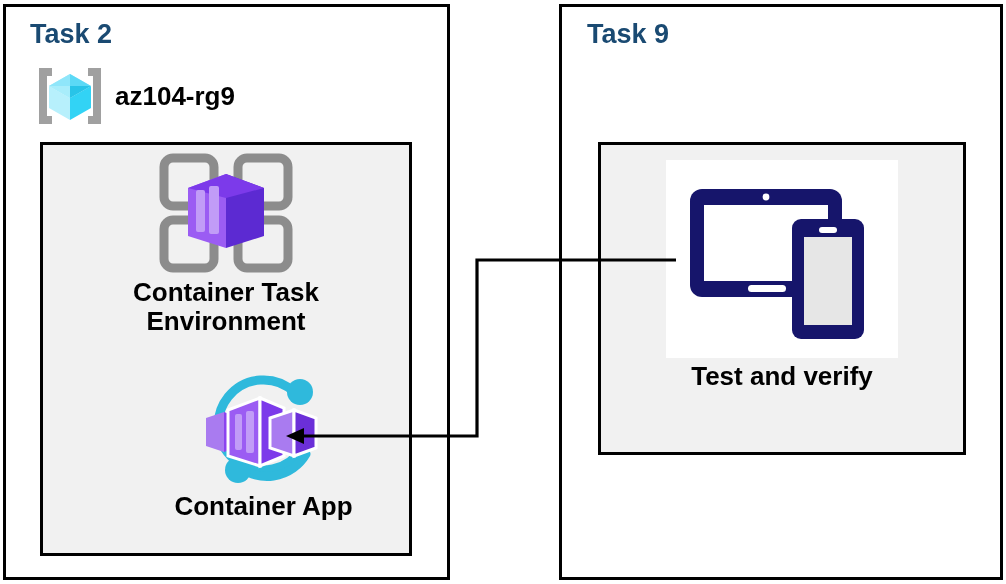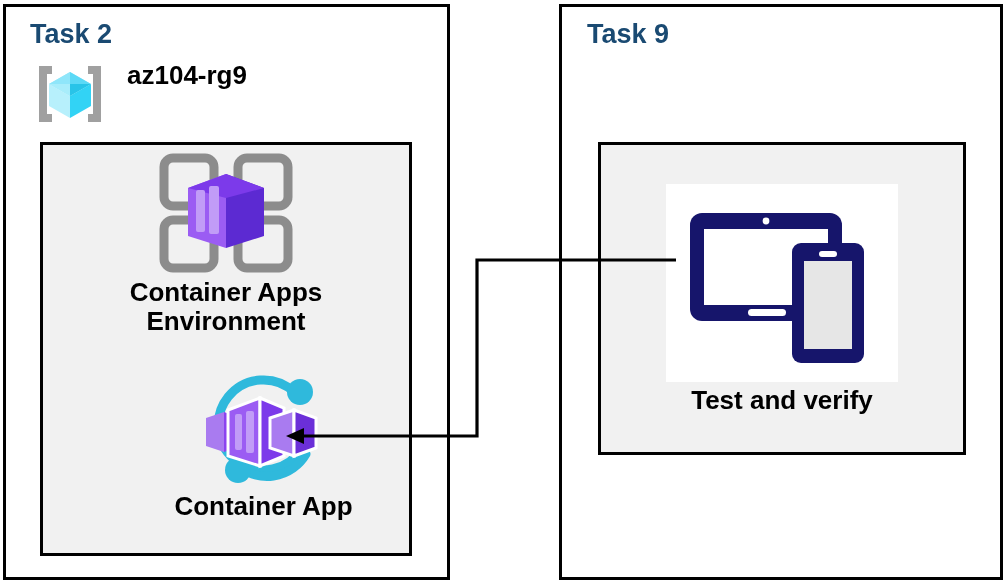--- a/index.html
+++ b/index.html
@@ -26,21 +26,21 @@
     font-size:27px;
     letter-spacing:0px;
     white-space:nowrap;
   }
   #title-task1{left:30px;top:19px;}
   #title-task2{left:587px;top:19px;}
 
   
   #rg-row{
     position:absolute;left:35px;top:62px;width:280px;height:68px;
-    display:flex;gap:22px;
+    display:flex;align-items:center;gap:10px;
   }
   #rg-label{
     font-size:26px;font-weight:bold;color:#000;white-space:nowrap;
     line-height:1;
   }
 
   
   .inner-box{
     position:absolute;
     background:#f1f1f1;
@@ -54,21 +54,21 @@
     position:absolute;
     display:flex;flex-direction:column;align-items:center;
   }
   .node-label{
     font-size:26px;font-weight:bold;color:#000;text-align:center;
     line-height:1.12;white-space:pre-line;margin-top:4px;
   }
 
   #node-cae{left:40px;top:152px;width:372px;}
   #node-capp{left:40px;top:370px;width:447px;}
-  #node-test{left:598px;top:160px;width:368px;margin-top:24px;}
+  #node-test{left:598px;top:160px;width:368px;}
 
   
   .white-tile{background:#ffffff;display:flex;align-items:center;justify-content:center;}
 
   svg{display:block;}
 </style>
 </head>
 <body>
 
 <div class="stage">
@@ -116,21 +116,21 @@
         <path d="M32 36 L70 22 L70 96 L32 84 Z" fill="#9b5cf3"></path>
         <path d="M70 22 L108 36 L108 84 L70 96 Z" fill="#5c2ad2"></path>
         <path d="M32 36 L70 22 L108 36 L70 46 Z" fill="#7c3aea"></path>
 
         <g fill="#c19cf7">
           <rect x="40" y="38" width="9" height="42" rx="2"></rect>
           <rect x="53" y="34" width="10" height="48" rx="2"></rect>
         </g>
       </svg>
     </span>
-    <span class="node-label">Container Apps
+    <span class="node-label">Container Task
 Environment</span>
   </div>
 
   <div class="node" id="node-capp">
     <span>
       <svg width="160" height="118" viewBox="0 0 160 118">
 
         <path d="M110 22 A 45 45 0 1 0 118 78" fill="none" stroke="#2fb9dc" stroke-width="9" stroke-linecap="round"></path>
         <path d="M122 84 A 45 45 0 0 1 52 94" fill="none" stroke="#2fb9dc" stroke-width="9" stroke-linecap="round"></path>
 

